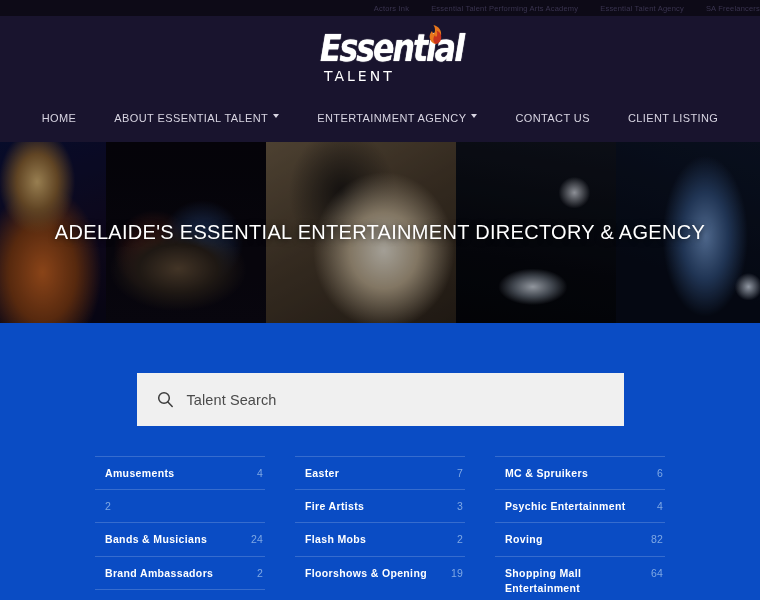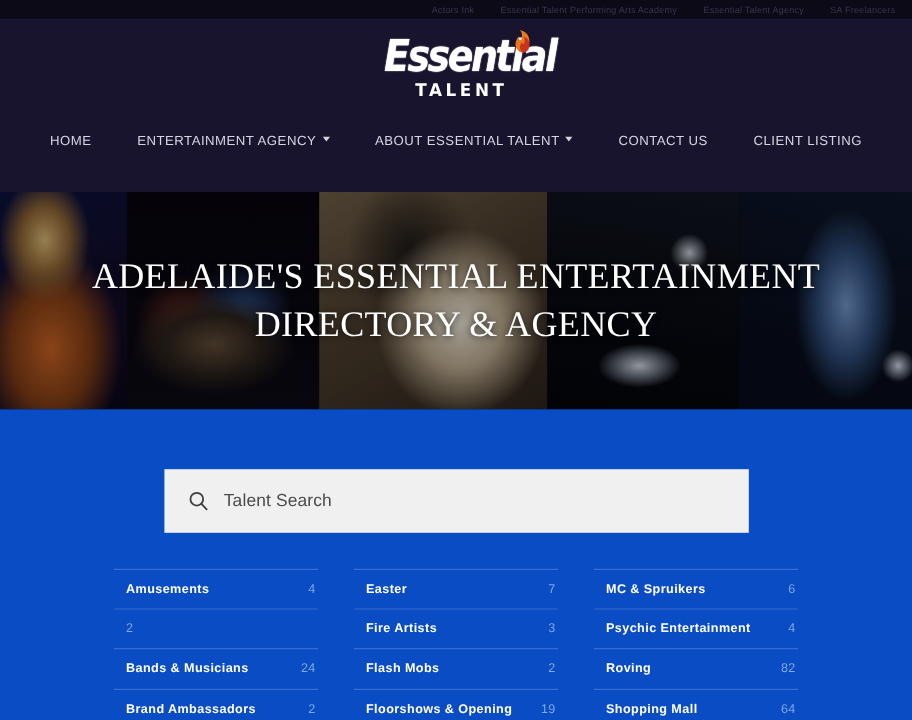--- a/index.html
+++ b/index.html
@@ -7,52 +7,52 @@
     width:760px; height:600px;
     overflow:hidden;
     font-family:"Liberation Sans", sans-serif;
     background:#0A4CC4;
   }
 
   
   .topbar{
     height:16px; background:#0D0A17;
     display:flex; align-items:center; justify-content:flex-end;
-    padding-right:14px; gap:22px;
+    gap:22px;
   }
   .topbar a{
     color:#3a3450; font-size:7.5px; letter-spacing:.2px;
     text-decoration:none; white-space:nowrap;
   }
 
   
   .header{
     background:#19142E;
-    height:144px;
+    height:126px;
     position:relative;
   }
   .logo-wrap{
     height:78px; display:flex; align-items:center; justify-content:center;
     position:relative;
   }
   .logo{ position:relative; width:120px; height:58px; }
   .logo-essential{
     position:absolute; left:0; top:4px;
     font-family:"DejaVu Sans", sans-serif;
     font-weight:bold; font-style:italic;
     font-size:31px; letter-spacing:-2px;
     color:#ffffff; line-height:1;
     transform:scaleY(1.18) scaleX(1.02);
     transform-origin:left top;
     text-shadow:0 0 1px #fff;
   }
   .logo-talent{
-    position:absolute; left:26px; top:43px;
+    position:absolute; left:4px; top:43px;
     font-family:"DejaVu Sans", sans-serif;
-    font-weight:bold; font-size:14px;
+    font-weight:normal; font-size:14px;
     letter-spacing:3px; color:#ffffff; line-height:1;
     transform:scaleY(1.05);
   }
   .logo-flame{
     position:absolute; right:-8px; top:-4px;
     width:26px; height:26px;
   }
 
   
   .nav{
@@ -114,24 +114,24 @@
   .hero-overlay{
     position:absolute; inset:0;
     background:rgba(4,4,10,0.30);
   }
   .hero-title{
     position:absolute; inset:0;
     display:flex; align-items:center; justify-content:center;
     text-align:center; padding:0 40px;
   }
   .hero-title span{
-    color:#ffffff; font-size:30px; font-weight:400;
+    color:#ffffff; font-size:20px; font-weight:400;
     line-height:1.32; letter-spacing:.3px;
     text-shadow:0 1px 6px rgba(0,0,0,.7);
-    font-family:Liberation Serif, serif;
+    font-family:Liberation Sans, sans-serif;
   }
 
   
   .search-section{ background:#0A4CC4; padding:50px 0 30px; }
   .search-box{
     width:487px; height:53px; margin:0 auto;
     background:#F0F0F0;
     display:flex; align-items:center; gap:13px;
     padding:0 20px;
   }
@@ -184,25 +184,25 @@
         <path d="M14 22 C11 20.5 10.5 16 13 13 C13.4 15.6 15 15.4 15.2 12.6 C15.4 10 14.4 8.6 14.4 8.6 C18.6 10 20 14 19 17.6 C18.4 20 16.4 21.6 14 22 Z" fill="#C8321E"></path>
       </svg>
     </div>
   </div>
 
   <nav class="nav">
     <a href="#" class="nav-item">
       <span>HOME</span>
     </a>
     <a href="#" class="nav-item">
+      <span>ABOUT ESSENTIAL TALENT</span>
+      <i class="caret"></i>
+    </a>
+    <a href="#" class="nav-item">
       <span>ENTERTAINMENT AGENCY</span>
-      <i class="caret"></i>
-    </a>
-    <a href="#" class="nav-item">
-      <span>ABOUT ESSENTIAL TALENT</span>
       <i class="caret"></i>
     </a>
     <a href="#" class="nav-item">
       <span>CONTACT US</span>
     </a>
     <a href="#" class="nav-item">
       <span>CLIENT LISTING</span>
     </a>
   </nav>
 </div>

